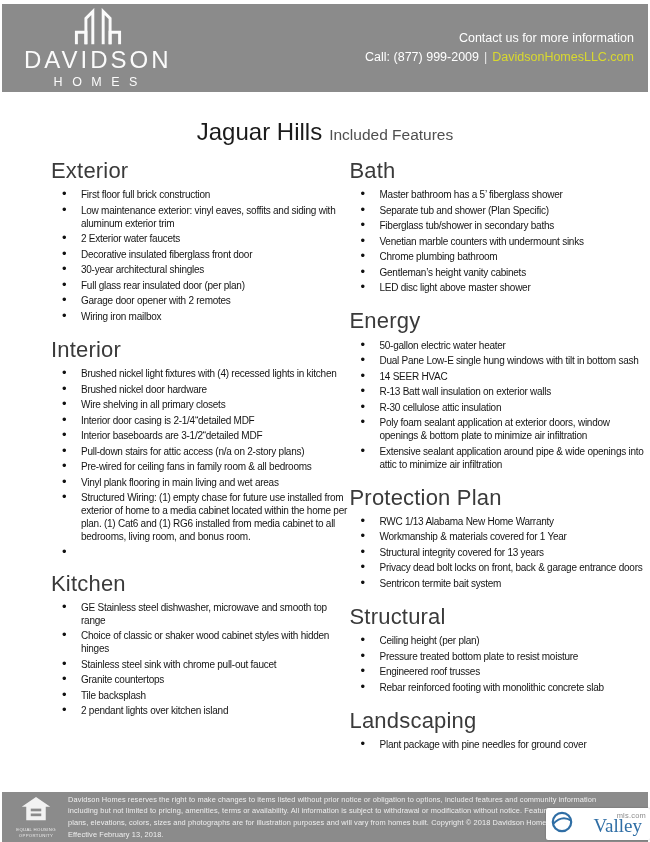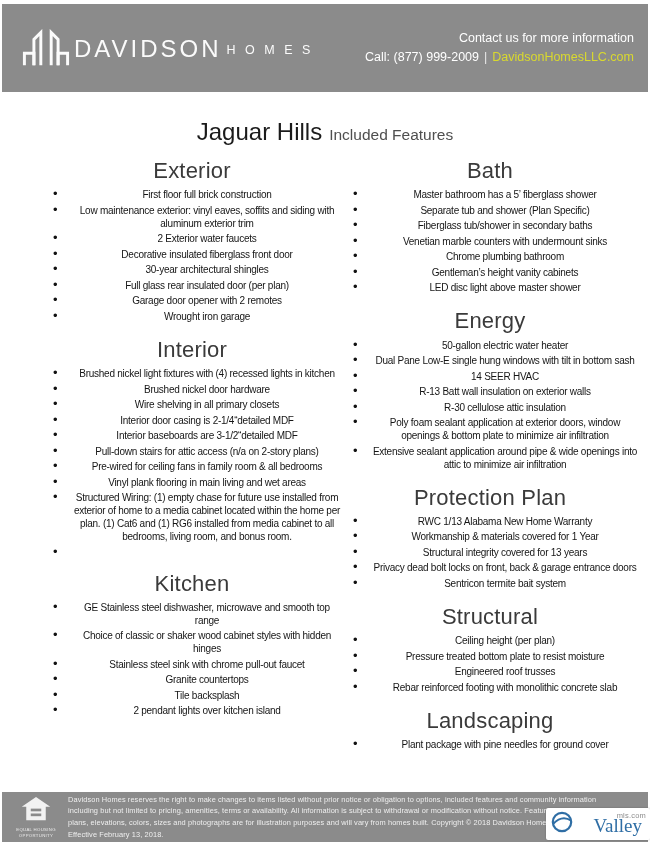--- a/index.html
+++ b/index.html
@@ -7,38 +7,38 @@
     width:650px;height:842px;position:relative;overflow:hidden;
     background:#ffffff;
     font-family:"Liberation Sans","DejaVu Sans",sans-serif;
   }
   
   .header{
     position:absolute;top:4px;left:2px;right:2px;height:88px;
     background:#8b8b8b;
     display:flex;justify-content:space-between;align-items:center;
   }
-  .brand{display:flex;flex-direction:row;align-items:center;margin-left:16px;}
+  .brand{display:flex;flex-direction:column;align-items:center;margin-left:22px;}
   .brand svg{display:block;}
   .brand-name{color:#fbfbfb;font-size:24px;letter-spacing:3px;line-height:1;margin-top:2px;font-weight:400;}
   .brand-sub{color:#fbfbfb;font-size:12.5px;letter-spacing:9.5px;line-height:1;margin-top:4px;text-indent:5px;font-weight:400;}
   .contact{margin-right:14px;text-align:right;line-height:1.55;}
   .contact-line1{color:#ffffff;font-size:12.5px;}
   .contact-line2{font-size:12.5px;}
   .contact-call{color:#ffffff;}
   .contact-div{color:#e8e8e8;margin:0 5px;}
   .contact-url{color:#d9d92e;}
   
   .title-row{margin-top:118px;text-align:center;position:absolute;top:0;left:0;right:0;}
   .title-community{font-size:24px;color:#1b1b1b;}
   .title-suffix{font-size:15.5px;color:#4f4f4f;margin-left:7px;}
   
   .content{
-    position:absolute;top:158px;left:0;right:0;
-    display:flex;padding:0 6px 0 42px;text-align:center;
+    position:absolute;top:158px;left:9px;right:0;
+    display:flex;padding:0 6px 0 42px;
   }
   .col-left{width:300px;}
   .col-right{width:296px;margin-left:0;}
   section{margin:0;}
   h2{
     font-size:22px;font-weight:400;color:#3a3a3a;
     margin:14px 0 5px 0;line-height:1.15;letter-spacing:0.2px;
   }
   section:first-child h2{margin-top:0;}
   ul{list-style:none;margin:0;padding:0;}
@@ -111,21 +111,21 @@
       <section>
         <h2>Exterior</h2>
         <ul>
           <li>First floor full brick construction</li>
           <li>Low maintenance exterior: vinyl eaves, soffits and siding with aluminum exterior trim</li>
           <li>2 Exterior water faucets</li>
           <li>Decorative insulated fiberglass front door</li>
           <li>30-year architectural shingles</li>
           <li>Full glass rear insulated door (per plan)</li>
           <li>Garage door opener with 2 remotes</li>
-          <li>Wrought iron garage</li>
+          <li>Wiring iron mailbox</li>
         </ul>
       </section>
       <section>
         <h2>Interior</h2>
         <ul>
           <li>Brushed nickel light fixtures with (4) recessed lights in kitchen</li>
           <li>Brushed nickel door hardware</li>
           <li>Wire shelving in all primary closets</li>
           <li>Interior door casing is 2-1/4“detailed MDF</li>
           <li>Interior baseboards are 3-1/2“detailed MDF</li>

